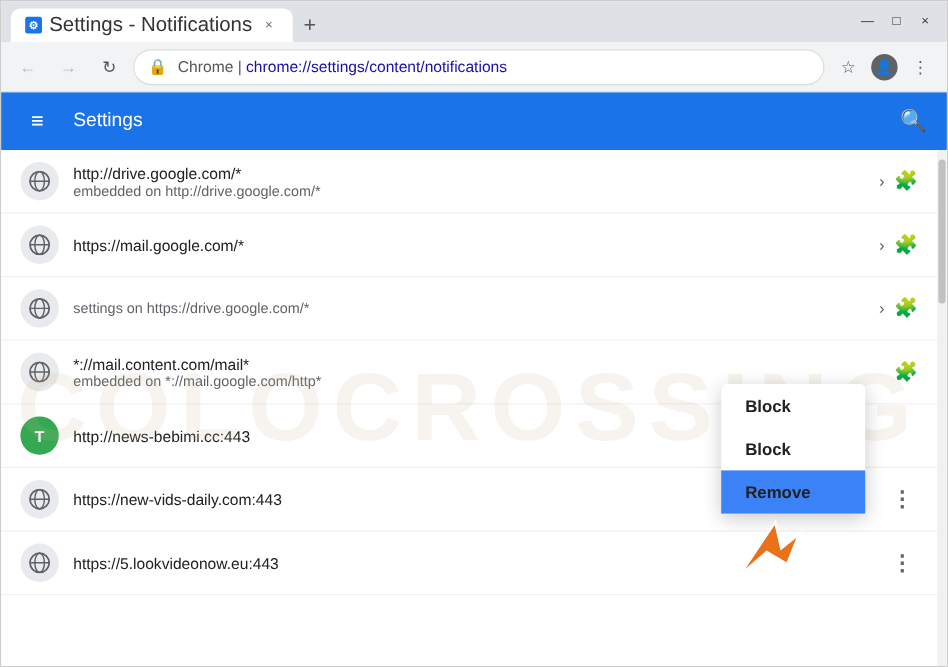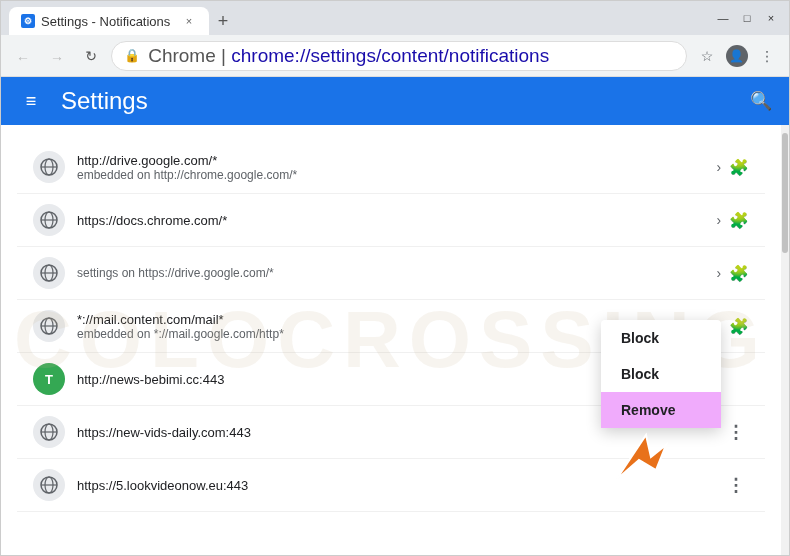--- a/index.html
+++ b/index.html
@@ -14,64 +14,64 @@
       padding: 0 8px; gap: 8px;
     }
     .tab-area { display: flex; align-items: flex-end; flex: 1; height: 100%; }
     .tab-active {
       background: #fff; border-radius: 8px 8px 0 0; height: 28px;
       display: flex; align-items: center; padding: 0 12px; gap: 6px;
       min-width: 200px; font-size: 12px; color: #333;
     }
     .tab-favicon { width: 14px; height: 14px; background: #1a73e8; border-radius: 2px; display: flex; align-items: center; justify-content: center; }
     .tab-favicon span { color: #fff; font-size: 9px; font-weight: bold; }
-    .tab-title { flex: 1; font-size: 13px; }
+    .tab-title { flex: 1; font-size: 17px; }
     .tab-close { font-size: 11px; color: #666; cursor: pointer; width: 16px; height: 16px; display: flex; align-items: center; justify-content: center; border-radius: 50%; }
     .new-tab-btn { width: 28px; height: 28px; display: flex; align-items: center; justify-content: center; font-size: 18px; color: #555; cursor: pointer; }
     .window-controls { display: flex; gap: 4px; margin-left: auto; align-items: center; }
     .win-btn { width: 20px; height: 20px; display: flex; align-items: center; justify-content: center; font-size: 11px; color: #333; cursor: pointer; }
 
     
     .address-bar {
       height: 42px; background: #f1f3f4; display: flex; align-items: center;
       padding: 0 8px; gap: 6px; border-bottom: 1px solid #ddd;
     }
     .nav-btn { width: 28px; height: 28px; display: flex; align-items: center; justify-content: center; border-radius: 50%; cursor: pointer; color: #555; font-size: 14px; }
     .nav-btn.disabled { color: #bbb; cursor: default; }
     .url-bar {
       flex: 1; height: 30px; background: #fff; border-radius: 15px;
       display: flex; align-items: center; padding: 0 12px; gap: 8px;
       border: 1px solid #ddd; font-size: 13px;
     }
     .url-icon { color: #5f6368; font-size: 13px; }
-    .url-text { flex: 1; font-size: 19px; color: #1a0dab; }
+    .url-text { flex: 1; font-size: 13px; color: #1a0dab; }
     .url-text .url-scheme { color: #555; }
     .address-actions { display: flex; gap: 2px; }
     .addr-btn { width: 28px; height: 28px; display: flex; align-items: center; justify-content: center; border-radius: 50%; cursor: pointer; color: #5f6368; font-size: 14px; }
     .profile-icon { width: 22px; height: 22px; border-radius: 50%; background: #5f6368; display: flex; align-items: center; justify-content: center; }
     .profile-icon span { color: #fff; font-size: 12px; }
 
     
     .settings-header {
       height: 48px; background: #1a73e8; display: flex; align-items: center;
       padding: 0 16px; gap: 16px; color: #fff;
     }
     .hamburger { font-size: 18px; cursor: pointer; display: flex; align-items: center; justify-content: center; width: 28px; height: 28px; }
-    .settings-title { font-size: 24px; font-weight: 400; flex: 1; }
+    .settings-title { font-size: 16px; font-weight: 400; flex: 1; }
     .search-btn { font-size: 18px; cursor: pointer; }
 
     
     .content-area {
       flex: 1; background: #fff; overflow: hidden; position: relative;
       display: flex;
     }
     .main-content { flex: 1; overflow-y: hidden; padding: 0; position: relative; }
 
     
-    .notif-list { padding: 16px; }
+    .notif-list { padding: 0; }
     .notif-item {
       display: flex; align-items: center; padding: 10px 16px;
       border-bottom: 1px solid #f0f0f0; min-height: 52px;
     }
     .notif-icon { width: 32px; height: 32px; border-radius: 50%; background: #e8eaed; display: flex; align-items: center; justify-content: center; margin-right: 12px; flex-shrink: 0; }
     .notif-icon.green { background: #34a853; }
     .notif-icon span { color: #fff; font-size: 14px; font-weight: bold; }
     .notif-text { flex: 1; }
     .notif-url { font-size: 13px; color: #202124; }
     .notif-embedded { font-size: 12px; color: #5f6368; }
@@ -85,21 +85,21 @@
 
     
     .context-menu {
       position: absolute; right: 60px; top: 195px;
       background: #fff; border-radius: 4px; box-shadow: 0 4px 16px rgba(0,0,0,0.2);
       min-width: 120px; z-index: 100; font-weight: bold;
     }
     .context-item {
       padding: 10px 20px; font-size: 14px; color: #202124; cursor: pointer;
     }
-    .context-item.active { background: #f0abfc; }
+    .context-item.active { background: #3b82f6; }
 
     
     .arrow-overlay {
       position: absolute; right: 100px; bottom: 60px;
       width: 80px; height: 80px; z-index: 200; pointer-events: none;
     }
     .arrow-svg { width: 80px; height: 80px; }
 
     
     .watermark {
@@ -168,36 +168,36 @@
         <div class="notif-item">
           <div class="notif-icon">
             <svg width="18" height="18" viewBox="0 0 18 18" fill="none">
               <circle cx="9" cy="9" r="8" stroke="#5f6368" stroke-width="1.5" fill="none"></circle>
               <ellipse cx="9" cy="9" rx="4" ry="8" stroke="#5f6368" stroke-width="1.2" fill="none"></ellipse>
               <line x1="1" y1="9" x2="17" y2="9" stroke="#5f6368" stroke-width="1.2"></line>
             </svg>
           </div>
           <div class="notif-text">
             <div class="notif-url">http://drive.google.com/*</div>
-            <div class="notif-embedded">embedded on http://chrome.google.com/*</div>
+            <div class="notif-embedded">embedded on http://drive.google.com/*</div>
           </div>
           <span class="notif-arrow">›</span>
           <span class="notif-puzzle">🧩</span>
         </div>
 
         <div class="notif-item">
           <div class="notif-icon">
             <svg width="18" height="18" viewBox="0 0 18 18" fill="none">
               <circle cx="9" cy="9" r="8" stroke="#5f6368" stroke-width="1.5" fill="none"></circle>
               <ellipse cx="9" cy="9" rx="4" ry="8" stroke="#5f6368" stroke-width="1.2" fill="none"></ellipse>
               <line x1="1" y1="9" x2="17" y2="9" stroke="#5f6368" stroke-width="1.2"></line>
             </svg>
           </div>
           <div class="notif-text">
-            <div class="notif-url">https://docs.chrome.com/*</div>
+            <div class="notif-url">https://mail.google.com/*</div>
           </div>
           <span class="notif-arrow">›</span>
           <span class="notif-puzzle">🧩</span>
         </div>
 
         <div class="notif-item">
           <div class="notif-icon">
             <svg width="18" height="18" viewBox="0 0 18 18" fill="none">
               <circle cx="9" cy="9" r="8" stroke="#5f6368" stroke-width="1.5" fill="none"></circle>
               <ellipse cx="9" cy="9" rx="4" ry="8" stroke="#5f6368" stroke-width="1.2" fill="none"></ellipse>

